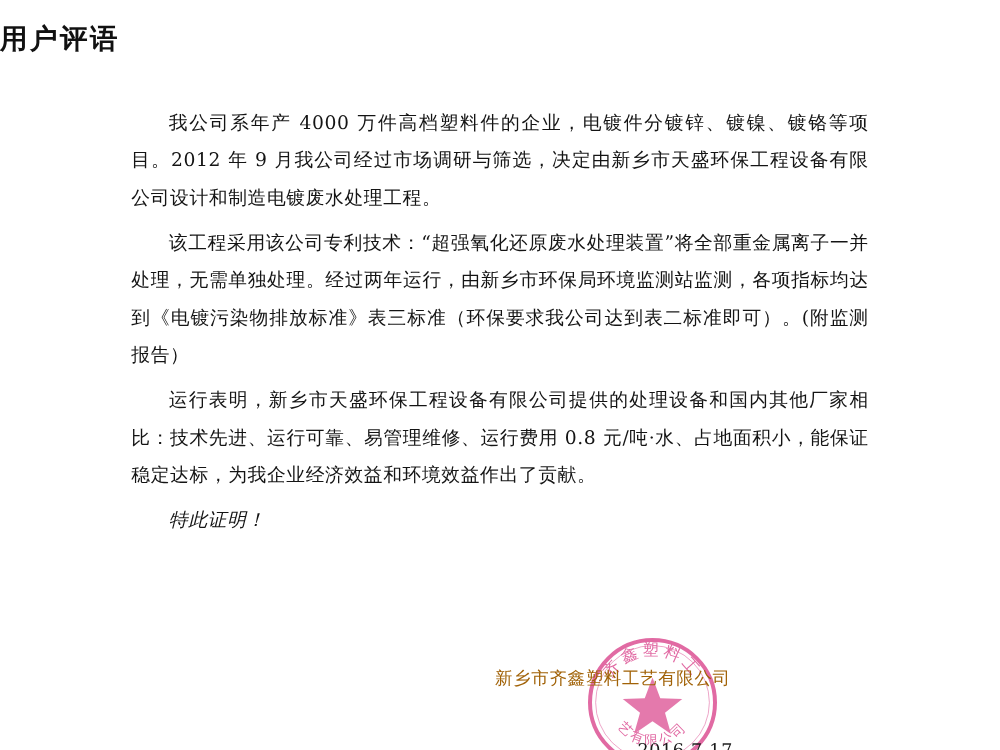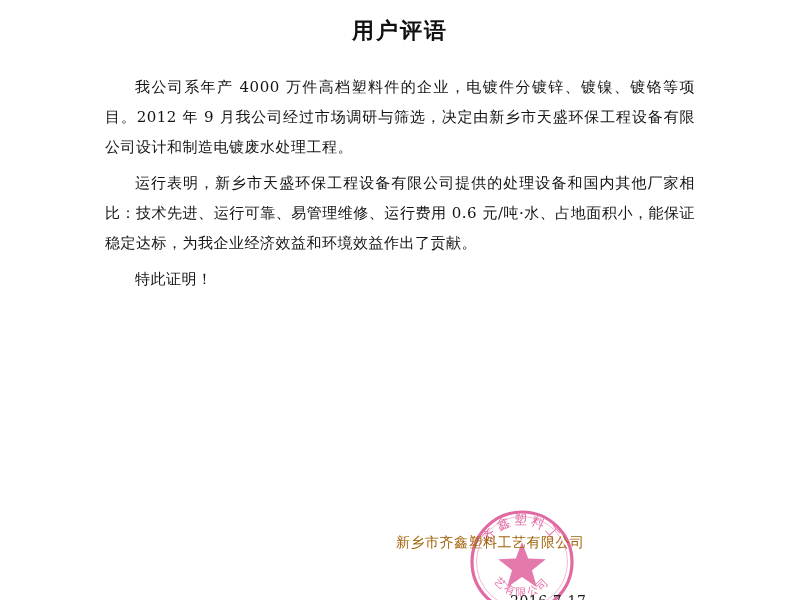--- a/index.html
+++ b/index.html
@@ -15,45 +15,45 @@
     overflow: hidden;
     position: relative;
   }
   .page {
     position: relative;
     width: 800px;
     height: 600px;
     box-sizing: border-box;
   }
   .doc-title {
-    text-align: center;
     font-size: 22px;
     font-weight: bold;
     letter-spacing: 2px;
     margin: 16px 0 16px 0;
     padding: 0;
     color: #111;
     font-family: "DejaVu Serif", "Liberation Serif", serif;
   }
   .body-block {
-    margin: 26px auto 0 auto;
+    margin: 37px auto 0 auto;
     width: 590px;
   }
   .para {
     font-size: 15px;
     line-height: 2.0;
     text-align: justify;
     text-justify: inter-ideograph;
     text-indent: 2em;
     margin: 0 0 6px 0;
     color: #141414;
     letter-spacing: 0.5px;
   }
   .para:last-child {
     margin-bottom: 0;
+    font-style: italic;
   }
   .sig-area {
     position: absolute;
     left: 0;
     top: 490px;
     width: 800px;
     height: 110px;
   }
   .sig-company {
     position: absolute;
@@ -95,21 +95,22 @@
 </style>
 </head>
 <body>
 
 <div class="page">
 
   <h1 class="doc-title">用户评语</h1>
 
   <div class="body-block">
     <p class="para">我公司系年产 4000 万件高档塑料件的企业，电镀件分镀锌、镀镍、镀铬等项目。2012 年 9 月我公司经过市场调研与筛选，决定由新乡市天盛环保工程设备有限公司设计和制造电镀废水处理工程。</p>
-    <p class="para">运行表明，新乡市天盛环保工程设备有限公司提供的处理设备和国内其他厂家相比：技术先进、运行可靠、易管理维修、运行费用 0.6 元/吨·水、占地面积小，能保证稳定达标，为我企业经济效益和环境效益作出了贡献。</p>
+    <p class="para">该工程采用该公司专利技术：“超强氧化还原废水处理装置”将全部重金属离子一并处理，无需单独处理。经过两年运行，由新乡市环保局环境监测站监测，各项指标均达到《电镀污染物排放标准》表三标准（环保要求我公司达到表二标准即可）。(附监测报告）</p>
+    <p class="para">运行表明，新乡市天盛环保工程设备有限公司提供的处理设备和国内其他厂家相比：技术先进、运行可靠、易管理维修、运行费用 0.8 元/吨·水、占地面积小，能保证稳定达标，为我企业经济效益和环境效益作出了贡献。</p>
     <p class="para">特此证明！</p>
   </div>
 
   <div class="sig-area">
 
     <div class="seal">
       <svg viewBox="0 0 108 108" xmlns="http://www.w3.org/2000/svg">
         <defs>
           <path id="sealTop" d="M 16,54 A 38,38 0 0 1 92,54"></path>
           <path id="sealBottom" d="M 20,54 A 34,34 0 0 0 88,54"></path>

